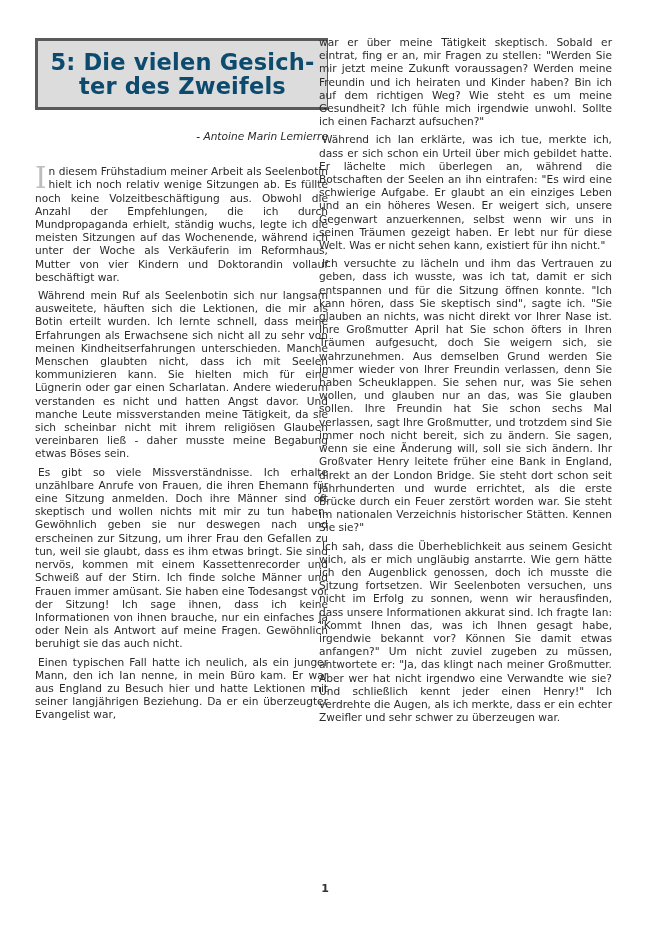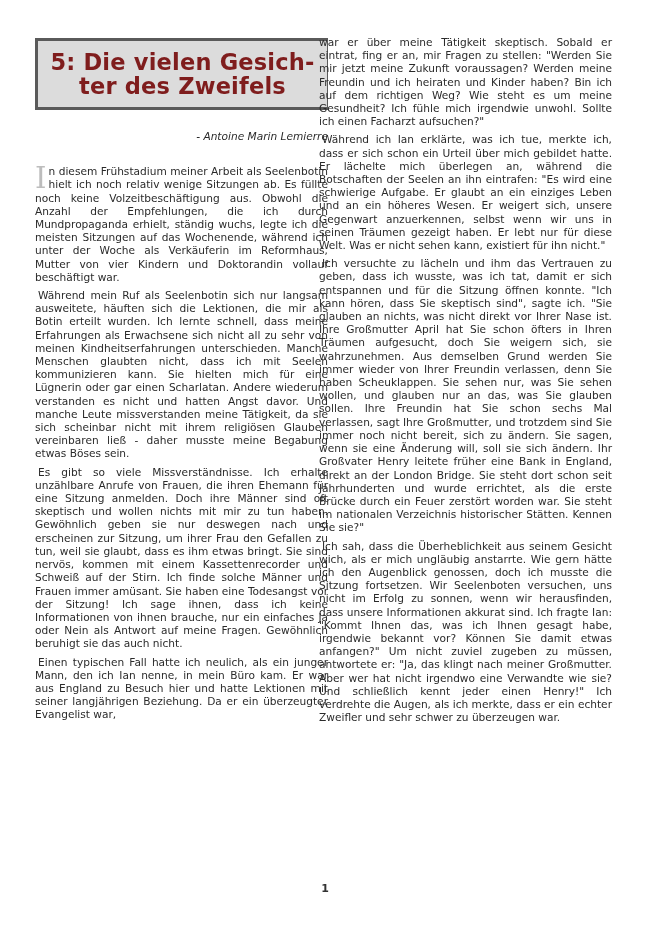--- a/index.html
+++ b/index.html
@@ -6,21 +6,21 @@
     body { width: 650px; height: 925px; position: relative; overflow: hidden;
            font-family: "DejaVu Sans", sans-serif; color: #2a2a2a; }
     .page { position: absolute; left: 0; top: 0; width: 650px; height: 925px; }
     .col { position: absolute; top: 36px; width: 293px; font-size: 10.6px; line-height: 13.2px; }
     .col-left { left: 35px; }
     .col-right { left: 319px; top: 36px; }
     .title-box { box-sizing: border-box; width: 293px; height: 72px; background: #dcdcdc;
                  border: 3px solid #5a5a5a; border-right-width: 1px; border-bottom-width: 3px;
                  display: flex; align-items: center; justify-content: center; margin-top: 2px; }
     .title-box h1 { margin: 0; font-family: "DejaVu Sans", sans-serif; font-weight: bold;
-                    font-size: 22.5px; line-height: 24px; color: #7f1d1d; text-align: center; letter-spacing: 0.2px; }
+                    font-size: 22.5px; line-height: 24px; color: #0c4a6e; text-align: center; letter-spacing: 0.2px; }
     .epigraph { margin-top: 16px; font-style: italic; text-align: justify; color: #2a2a2a; }
     .epigraph-author { text-align: right; font-style: italic; margin-top: 20px; }
     p { margin: 0 0 5px 0; text-align: justify; text-indent: 3px; hyphens: manual; }
     p.first { margin-top: 22px; text-indent: 0; }
     .dropcap { float: left; font-family: "DejaVu Serif", serif; font-size: 29px; line-height: 24px;
                color: #bdbdbd; margin: 1px 2px 0 0; }
     .col-right p.first-right { text-indent: 0; }
     .page-number { position: absolute; left: 0; width: 650px; top: 882px; text-align: center;
                    font-size: 11px; font-weight: bold; color: #333; }
   </style>

